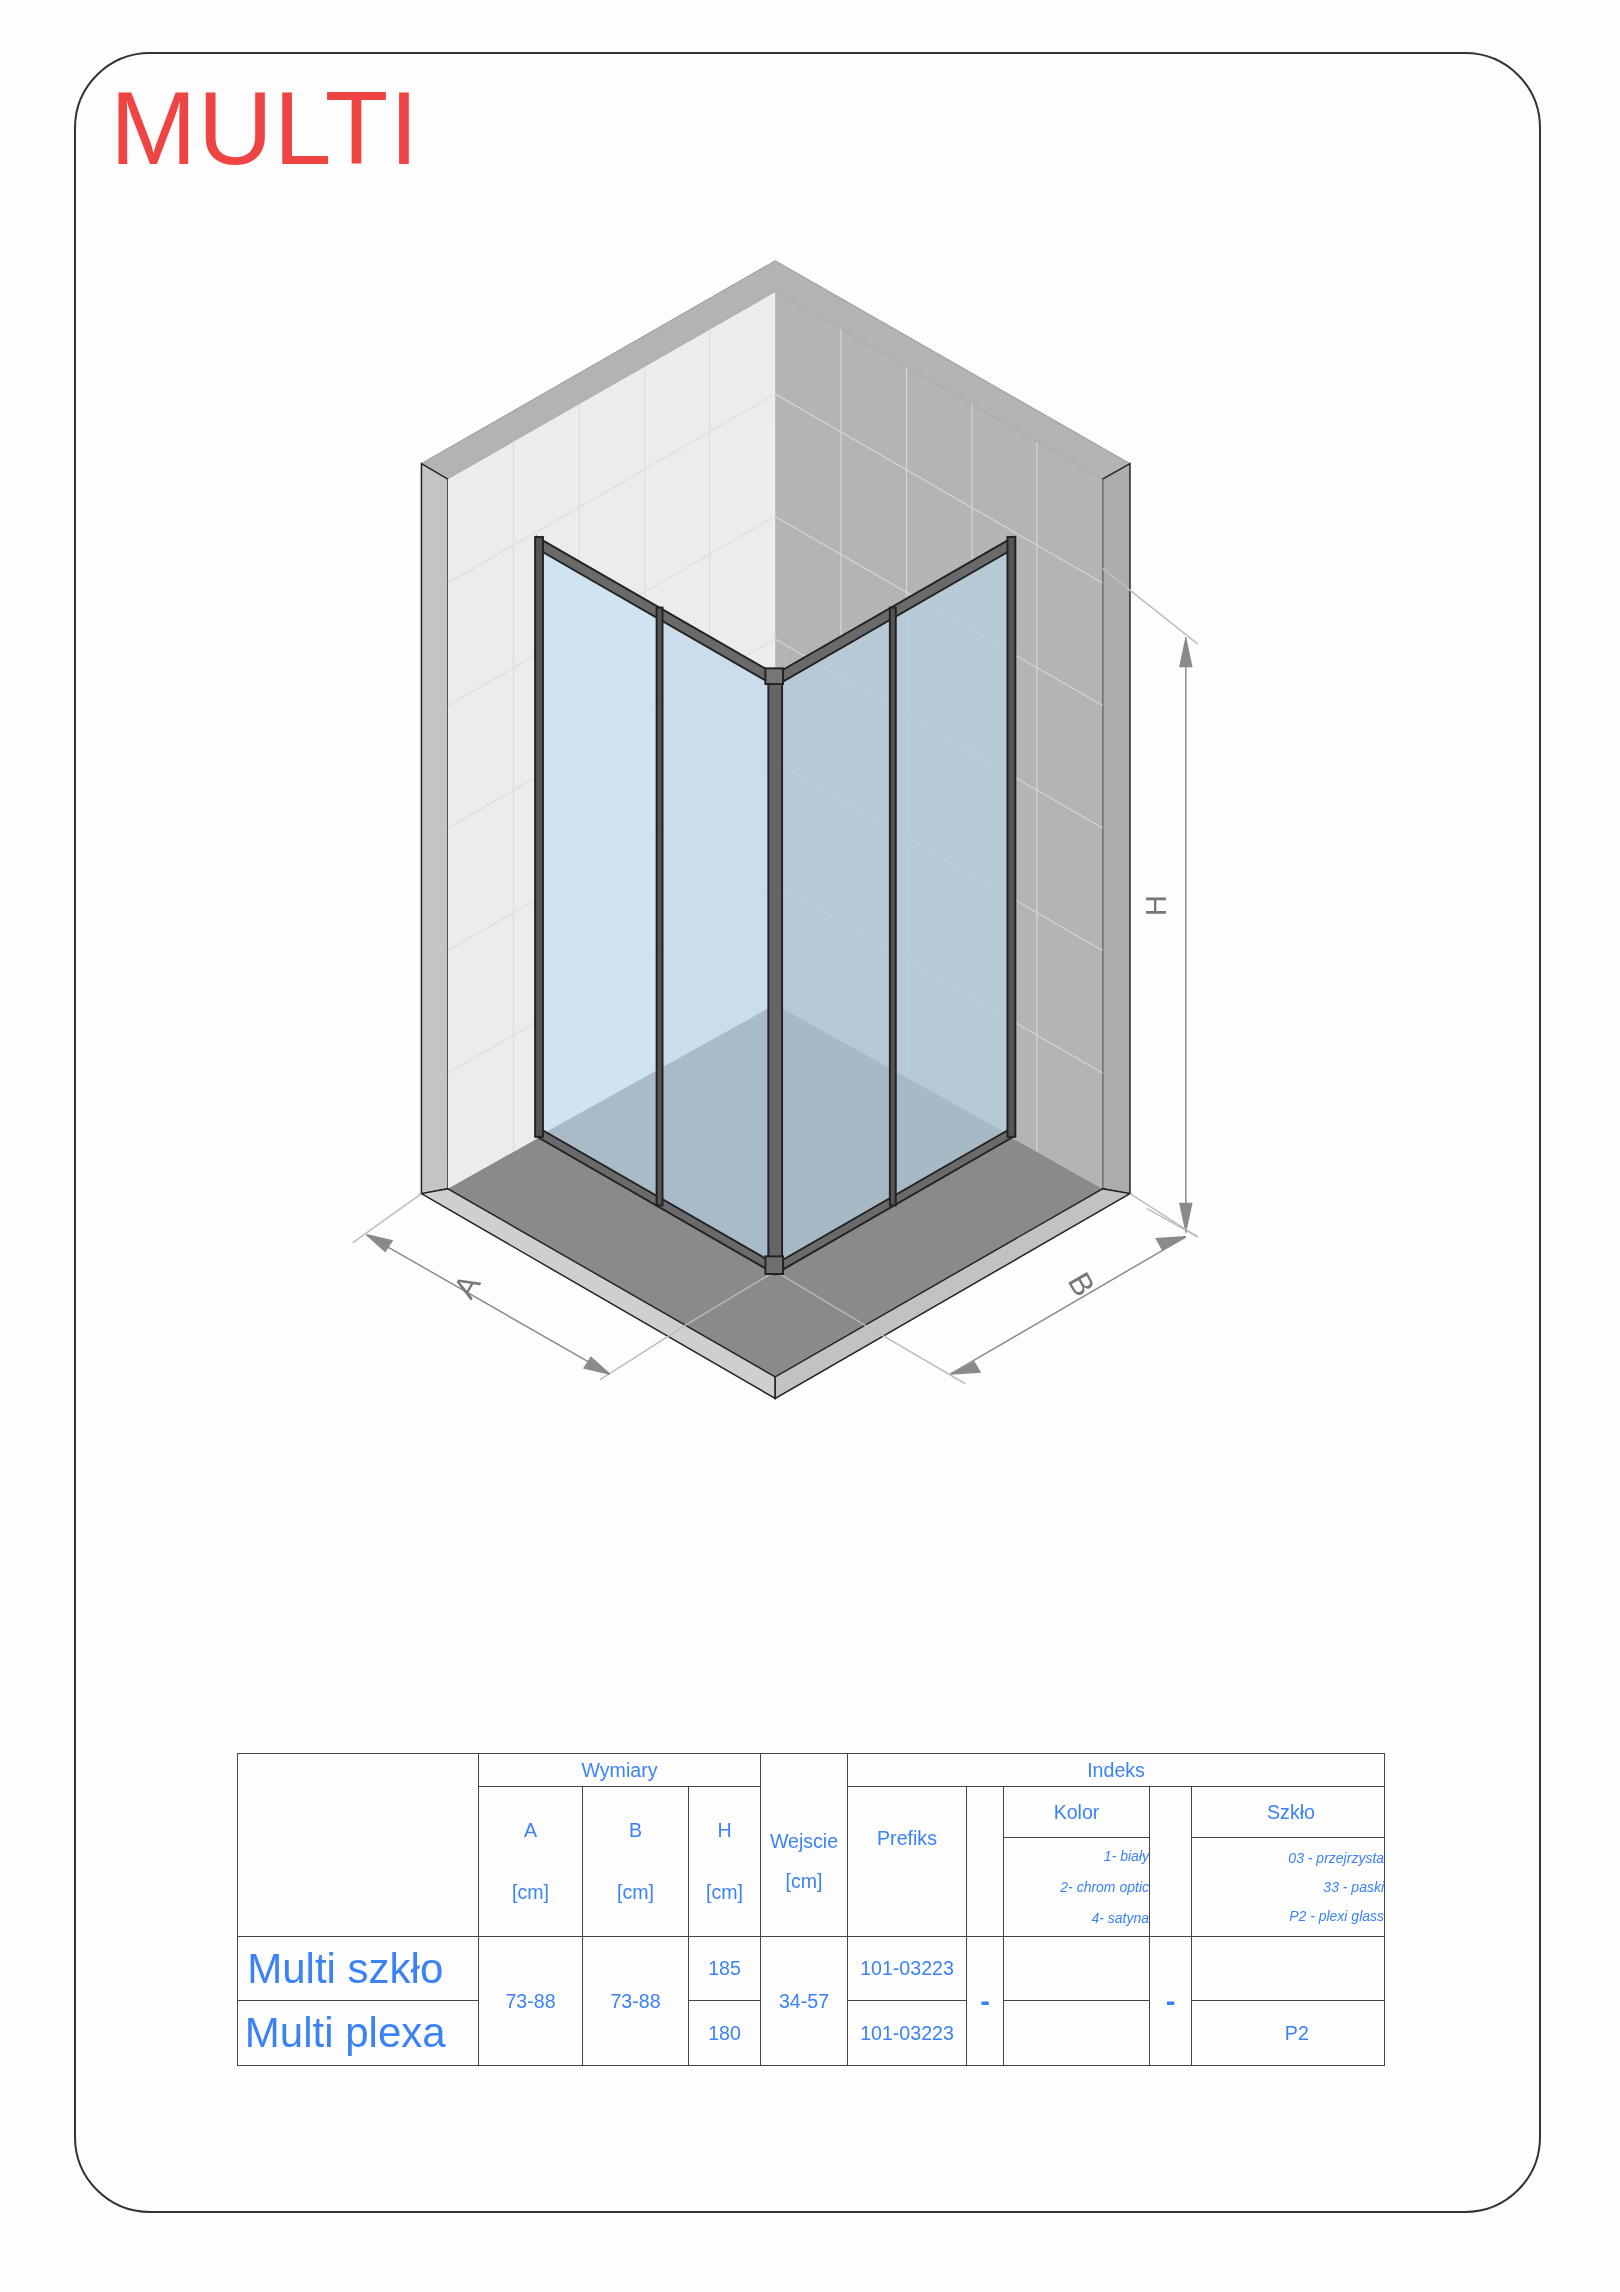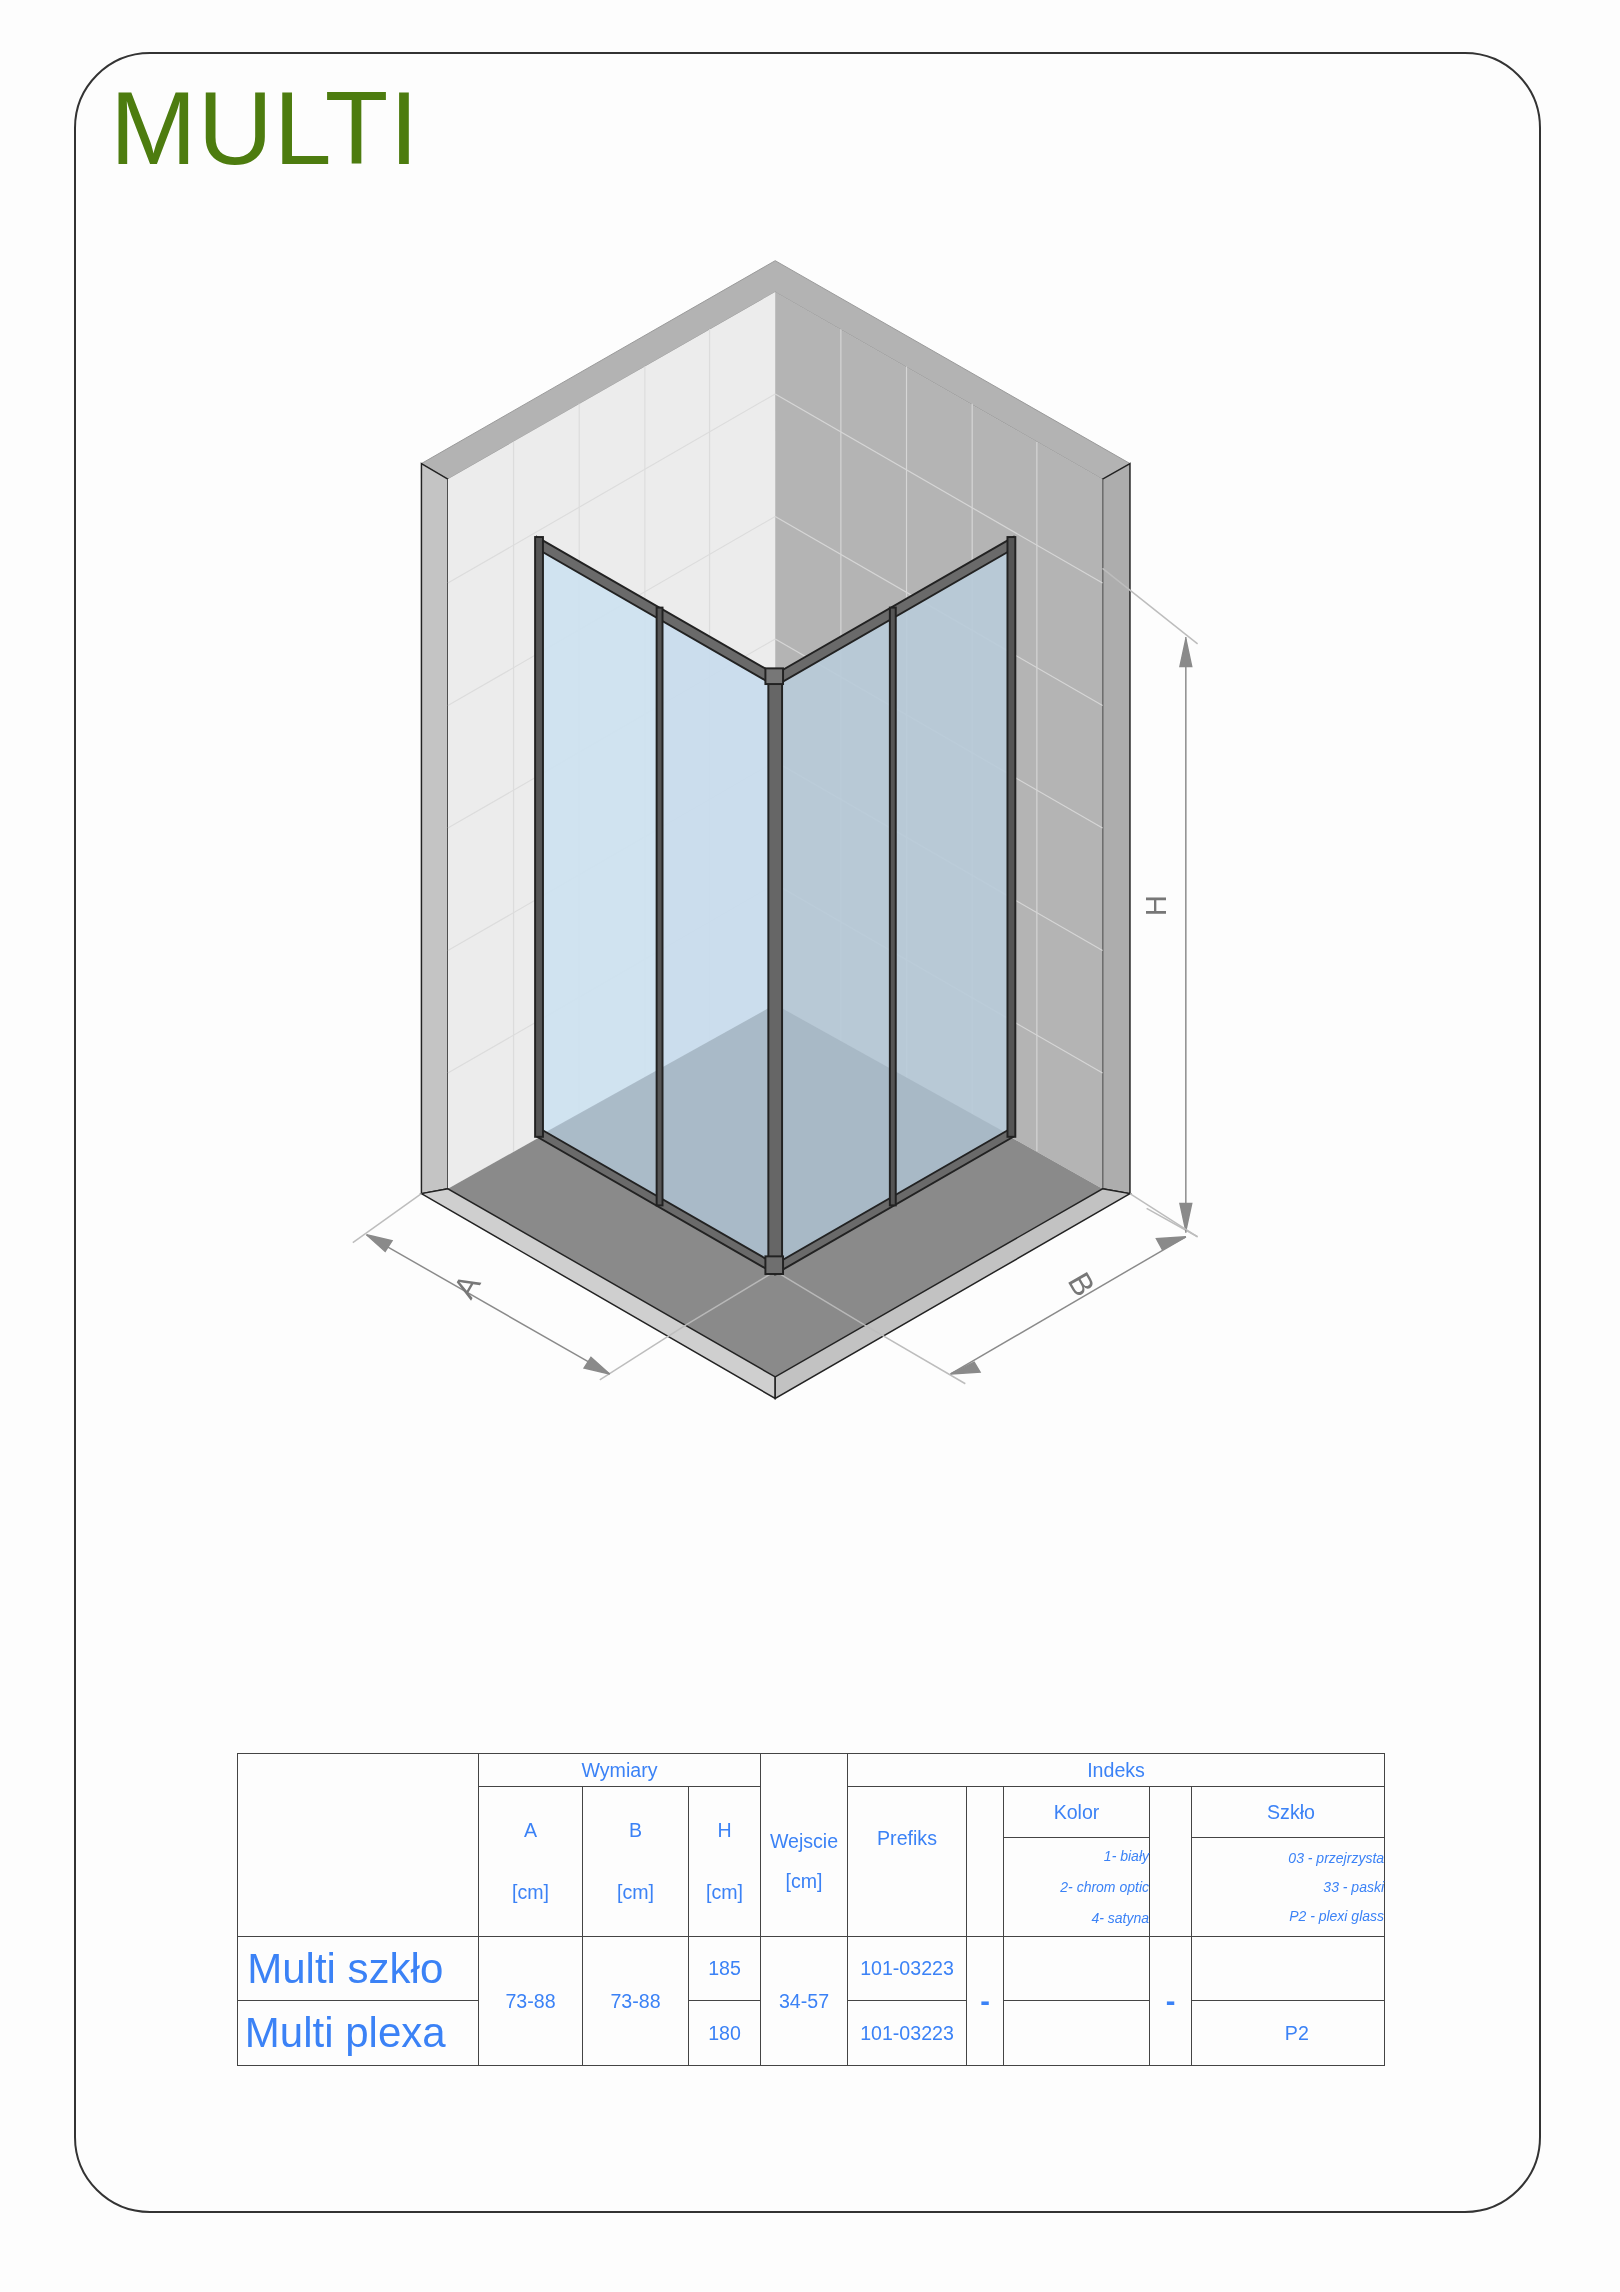--- a/index.html
+++ b/index.html
@@ -1,18 +1,18 @@
 <!DOCTYPE html>
 <html><head>
 <meta charset="utf-8">
 <style>
   html, body { margin: 0; padding: 0; background: #fdfdfd; }
   body { width: 1620px; height: 2293px; position: relative; overflow: hidden; font-family: "Liberation Sans", sans-serif; color: #111; }
   .frame { position: absolute; left: 74px; top: 52px; width: 1467px; height: 2161px; border: 2px solid #333; border-radius: 76px; box-sizing: border-box; }
-  .title { position: absolute; left: 110px; top: 76px; font-size: 104px; line-height: 1; font-weight: 400; letter-spacing: 1px; color: #4d7c0f; }
+  .title { position: absolute; left: 110px; top: 76px; font-size: 104px; line-height: 1; font-weight: 400; letter-spacing: 1px; color: #ef4444; }
   svg.drawing { position: absolute; left: 0; top: 0; }
   table.spec { position: absolute; left: 237px; top: 1753px; width: 1147px; border-collapse: collapse; table-layout: fixed; font-size: 19.6px; color: #3b82f6; }
   table.spec td { border: 1.5px solid #444; padding: 0; text-align: center; vertical-align: middle; }
   .nb-t { border-top: none !important; }
   .nb-b { border-bottom: none !important; }
   .rowlabel { font-size: 42px; text-align: right; padding-right: 25.5px !important; }
   .left-txt { text-align: center; padding-left: 5.9px !important; }
   .list { text-align: right; line-height: 31px; font-size: 14px; font-style: italic; }
   .dash { font-weight: 700; font-size: 29px; }
 </style>

